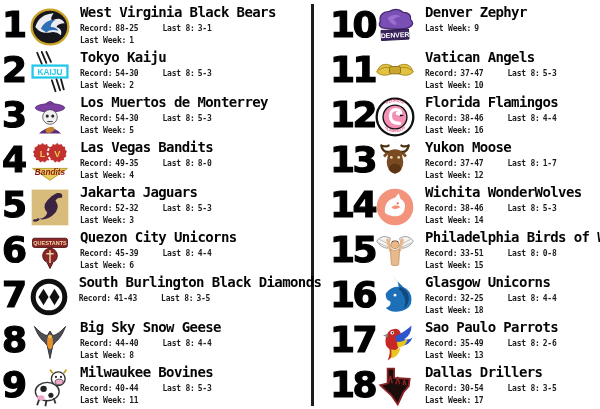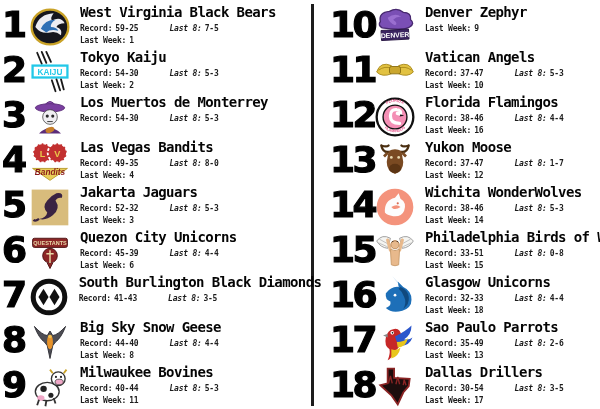--- a/index.html
+++ b/index.html
@@ -21,42 +21,42 @@
   .col-right .rank{width:42px;}
   .logo{width:46px;height:44px;flex:0 0 46px;margin-right:7px;}
   .logo svg{width:46px;height:44px;display:block;}
   .info{padding-top:0px;min-width:0;}
   .team-name{
     font-weight:bold;font-size:14px;letter-spacing:-0.6px;color:#050505;
     white-space:nowrap;line-height:15px;
   }
   .stat{font-size:8px;font-weight:bold;color:#1c1c1c;margin-top:3.5px;white-space:nowrap;letter-spacing:-0.2px;}
   .stat .lbl{margin-right:3px;}
-  .stat .gap{margin-left:31px;font-style:italic;}
+  .stat .gap{margin-left:24px;}
   svg text{font-family:"Liberation Sans","DejaVu Sans",sans-serif;}
 </style>
 </head>
 <body>
 
 <div class="divider"></div>
 
 <div class="col col-left">
 
   <div class="entry">
     <div class="rank">1</div>
     <div class="logo">
       <svg viewBox="0 0 48 48">
         <ellipse cx="24" cy="24" rx="20" ry="19" fill="#16161e" stroke="#c9a227" stroke-width="2.5"></ellipse>
         <path d="M8 24 Q12 10 28 9 Q24 14 26 17 Q36 12 40 20 Q33 20 31 24 Q38 26 36 33 Q30 28 24 30 Q14 32 8 24 Z" fill="#ececf2"></path>
         <path d="M14 26 Q18 16 30 16 Q24 20 25 24 Q31 24 33 28 Q24 26 20 30 Z" fill="#2f6fb5"></path>
       </svg>
     </div>
     <div class="info">
       <div class="team-name">West Virginia Black Bears</div>
-      <div class="stat"><span class="lbl">Record:</span><span>59-25</span><span class="lbl gap">Last 8:</span><span>7-5</span></div>
+      <div class="stat"><span class="lbl">Record:</span><span>88-25</span><span class="lbl gap">Last 8:</span><span>3-1</span></div>
       <div class="stat"><span class="lbl">Last Week:</span><span>1</span></div>
     </div>
   </div>
 
   <div class="entry">
     <div class="rank">2</div>
     <div class="logo">
       <svg viewBox="0 0 48 48">
         <path d="M10 3 L15 15 M15 2 L20 14 M20 2 L25 13" stroke="#1a1a1a" stroke-width="2" stroke-linecap="round"></path>
         <rect x="5" y="17" width="38" height="13" fill="#fff" stroke="#22c8e8" stroke-width="2.5"></rect>
@@ -81,20 +81,21 @@
         <circle cx="21" cy="23" r="1.7" fill="#2a2a2a"></circle>
           <circle cx="27" cy="23" r="1.7" fill="#2a2a2a"></circle>
         <path d="M21 29 L27 29" stroke="#2a2a2a" stroke-width="1"></path>
         <path d="M12 42 Q24 30 36 42 Z" fill="#5c2d7a"></path>
         <ellipse cx="24" cy="38" rx="5" ry="3" fill="#c77f2a" transform="rotate(-20 24 38)"></ellipse>
       </svg>
     </div>
     <div class="info">
       <div class="team-name">Los Muertos de Monterrey</div>
       <div class="stat"><span class="lbl">Record:</span><span>54-30</span><span class="lbl gap">Last 8:</span><span>5-3</span></div>
+      <div class="stat"><span class="lbl">Last Week:</span><span>5</span></div>
     </div>
   </div>
 
   <div class="entry">
     <div class="rank">4</div>
     <div class="logo">
       <svg viewBox="0 0 48 48">
         <circle cx="16" cy="14" r="10.5" fill="#c23030" stroke="#fff" stroke-width="2" stroke-dasharray="3 2"></circle>
         <circle cx="32" cy="14" r="10.5" fill="#c23030" stroke="#fff" stroke-width="2" stroke-dasharray="3 2"></circle>
         <text x="16" y="18" text-anchor="middle" font-size="10" font-weight="bold" fill="#e8c84a">L</text>
@@ -320,21 +321,21 @@
     <div class="logo">
       <svg viewBox="0 0 48 48">
         <path d="M14 20 Q20 12 28 13 L27 7 L33 13 Q42 17 42 27 Q42 36 32 39 Q20 42 14 36 Q20 34 19 29 Q13 27 14 20 Z" fill="#1d6fb8"></path>
         <polygon points="27,8 21,1 29,11" fill="#7ab0dd"></polygon>
         <path d="M30 13 Q38 16 39 24 Q40 32 33 37 Q37 30 34 24 Q32 18 28 15 Z" fill="#10497e"></path>
         <circle cx="24" cy="22" r="1.5" fill="#fff"></circle>
       </svg>
     </div>
     <div class="info">
       <div class="team-name">Glasgow Unicorns</div>
-      <div class="stat"><span class="lbl">Record:</span><span>32-33</span><span class="lbl gap">Last 8:</span><span>4-4</span></div>
+      <div class="stat"><span class="lbl">Record:</span><span>32-25</span><span class="lbl gap">Last 8:</span><span>4-4</span></div>
       <div class="stat"><span class="lbl">Last Week:</span><span>18</span></div>
     </div>
   </div>
 
   <div class="entry">
     <div class="rank">17</div>
     <div class="logo">
       <svg viewBox="0 0 48 48">
         <path d="M22 10 Q30 8 31 18 Q32 28 24 34 Q20 42 16 44 Q19 37 18 32 Q12 28 14 19 Q16 11 22 10 Z" fill="#c62828"></path>
         <circle cx="21" cy="14" r="2" fill="#fff"></circle>

